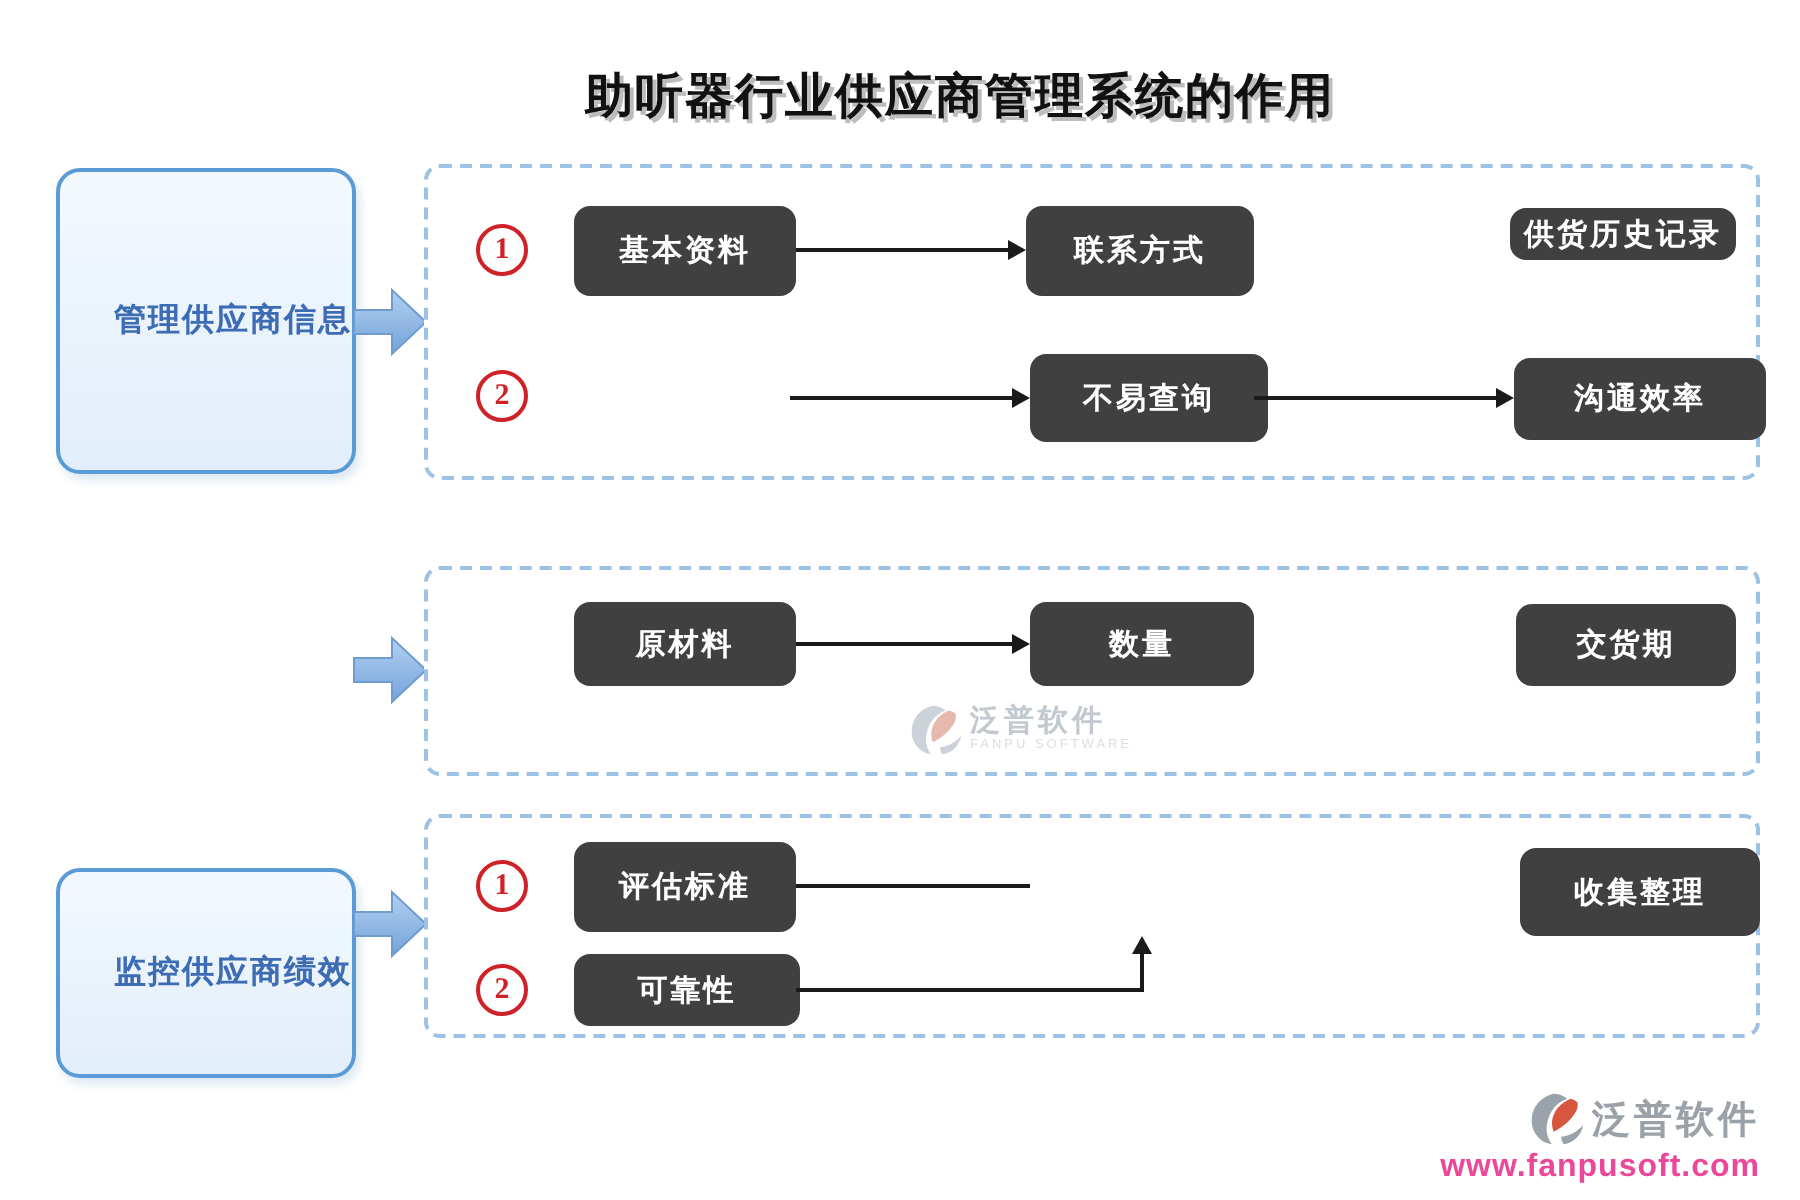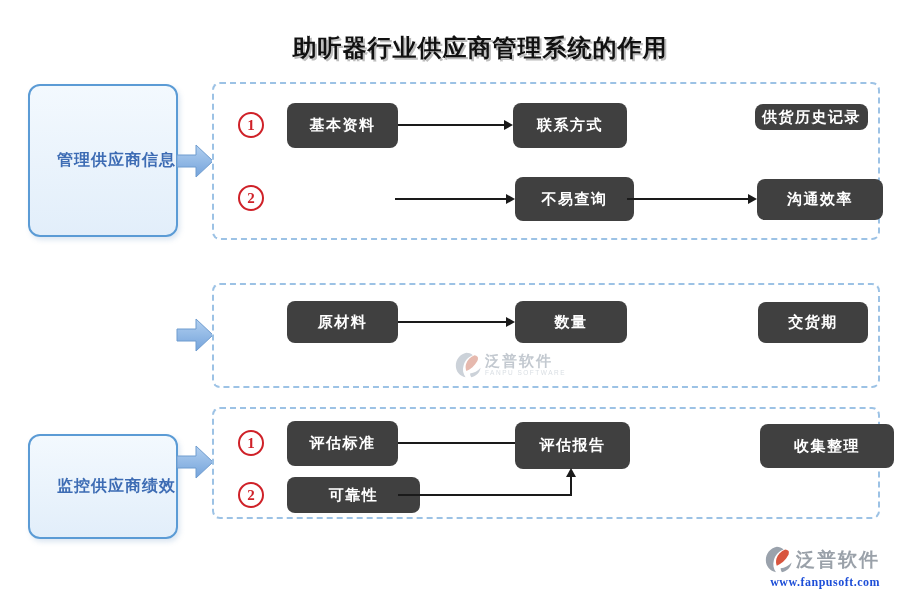--- a/index.html
+++ b/index.html
@@ -31,22 +31,22 @@
   .uparrow{position:absolute;width:0;height:0;border-left:5px solid transparent;
          border-right:5px solid transparent;border-bottom:9px solid #1a1a1a;}
   .flow-arrow{position:absolute;}
   .wm{position:absolute;display:flex;align-items:center;gap:4px;}
   .wm-texts{display:flex;flex-direction:column;line-height:1;}
   .wm-name{font-size:15px;font-weight:bold;color:#c3c9d0;letter-spacing:2px;}
   .wm-sub{font-size:6.5px;color:#d9dee3;letter-spacing:1.5px;margin-top:2px;}
   .footer{position:absolute;right:20px;top:546px;display:flex;flex-direction:column;align-items:flex-end;}
   .footer-row{display:flex;align-items:center;gap:4px;}
   .footer-brand{font-size:19px;font-weight:bold;color:#9aa1a9;letter-spacing:2px;}
-  .footer-url{font-size:12px;font-weight:bold;color:#1d4ed8;letter-spacing:.5px;margin-top:2px;
-              font-family:Liberation Serif, serif;text-decoration:none;}
+  .footer-url{font-size:16px;font-weight:bold;color:#ec4899;letter-spacing:.5px;margin-top:2px;
+              font-family:Liberation Sans, sans-serif;text-decoration:none;}
   svg.logo .g{fill:#9aa2ac;} svg.logo .r{fill:#d8553e;}
   svg.logo--muted .g{fill:#ccd2d9;} svg.logo--muted .r{fill:#e6b9ae;}
 </style>
 </head>
 <body>
 
 <svg width="0" height="0" style="position:absolute">
   <defs>
     <linearGradient id="agrad" x1="0" y1="0" x2="0" y2="1">
       <stop offset="0" stop-color="#b2d0f0"></stop>
@@ -105,25 +105,24 @@
     <span class="side-label">监控供应商绩效</span>
   </div>
   <svg class="flow-arrow" style="left:176px;top:443px;" width="38" height="38" viewBox="0 0 38 38">
     <polygon points="1,13 20,13 20,3 37,19 20,35 20,25 1,25" fill="url(#agrad)" stroke="#6f9ccf" stroke-width="1"></polygon>
   </svg>
   <div class="panel" style="left:212px;top:407px;width:668px;height:112px;"></div>
 
   <div class="badge" style="left:238px;top:430px;">1</div>
   <div class="node" style="left:287px;top:421px;width:111px;height:45px;">评估标准</div>
   <div class="conn" style="left:398px;top:442px;width:117px;"></div>
-  <div class="node" style="left:515px;top:422px;width:115px;height:47px;">评估报告</div>
-  <div class="node" style="left:760px;top:424px;width:134px;height:44px;">收集整理</div>
+  <div class="node" style="left:760px;top:424px;width:120px;height:44px;">收集整理</div>
 
   <div class="badge" style="left:238px;top:482px;">2</div>
-  <div class="node" style="left:287px;top:477px;width:133px;height:36px;">可靠性</div>
+  <div class="node" style="left:287px;top:477px;width:113px;height:36px;">可靠性</div>
   <div class="conn" style="left:398px;top:494px;width:174px;"></div>
   <div class="vline" style="left:570px;top:474px;height:21px;"></div>
   <div class="uparrow" style="left:566px;top:468px;"></div>
 
   <div class="footer">
     <div class="footer-row">
       <svg class="logo" width="27" height="27" viewBox="0 0 32 32">
         <path class="g" d="M14 1C6 3 1 9 1 17c0 7 5 13 12 14-3-4-4-9-2.5-14C12 11 16 6 22 4c-2.5-2-5-3-8-3z"></path>
         <path class="r" d="M24 4c-5 2-9 6-10.5 11-.8 3-.5 6 .5 8.5C19 21 24.5 17 27.5 11c.8-1.7 1-3.5.5-5-1-1-2.5-1.7-4-2z"></path>
         <path class="g" d="M20 31c6-1 10.5-5.5 11.5-11.5-3.5 4-8 6.5-13 7 0 1.7.5 3.2 1.5 4.5z"></path>

